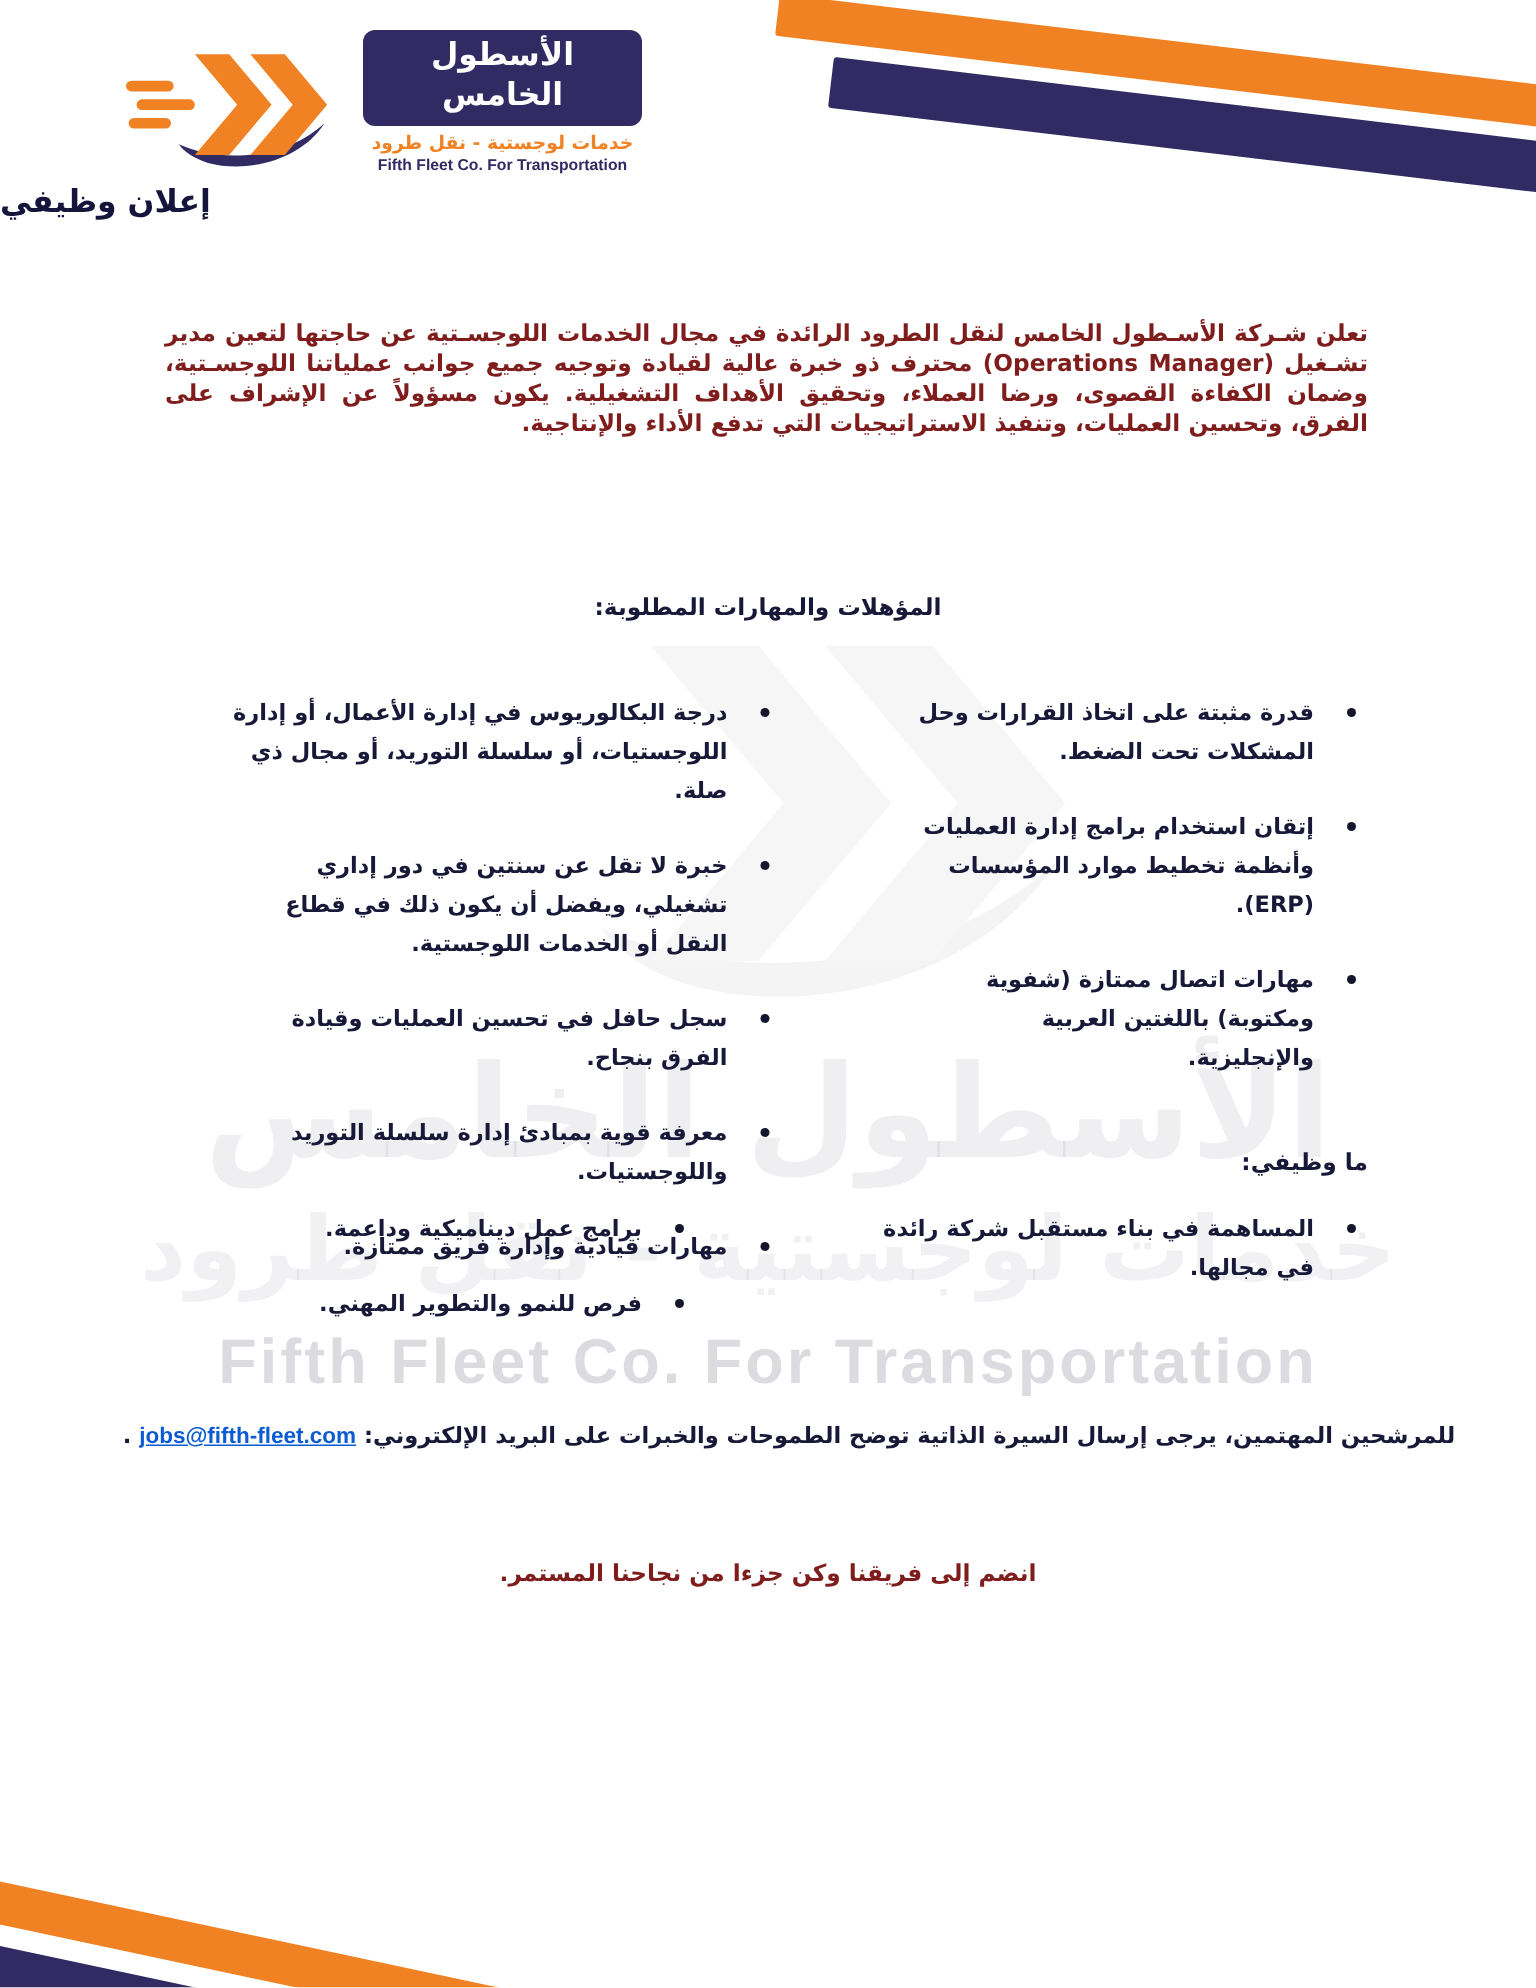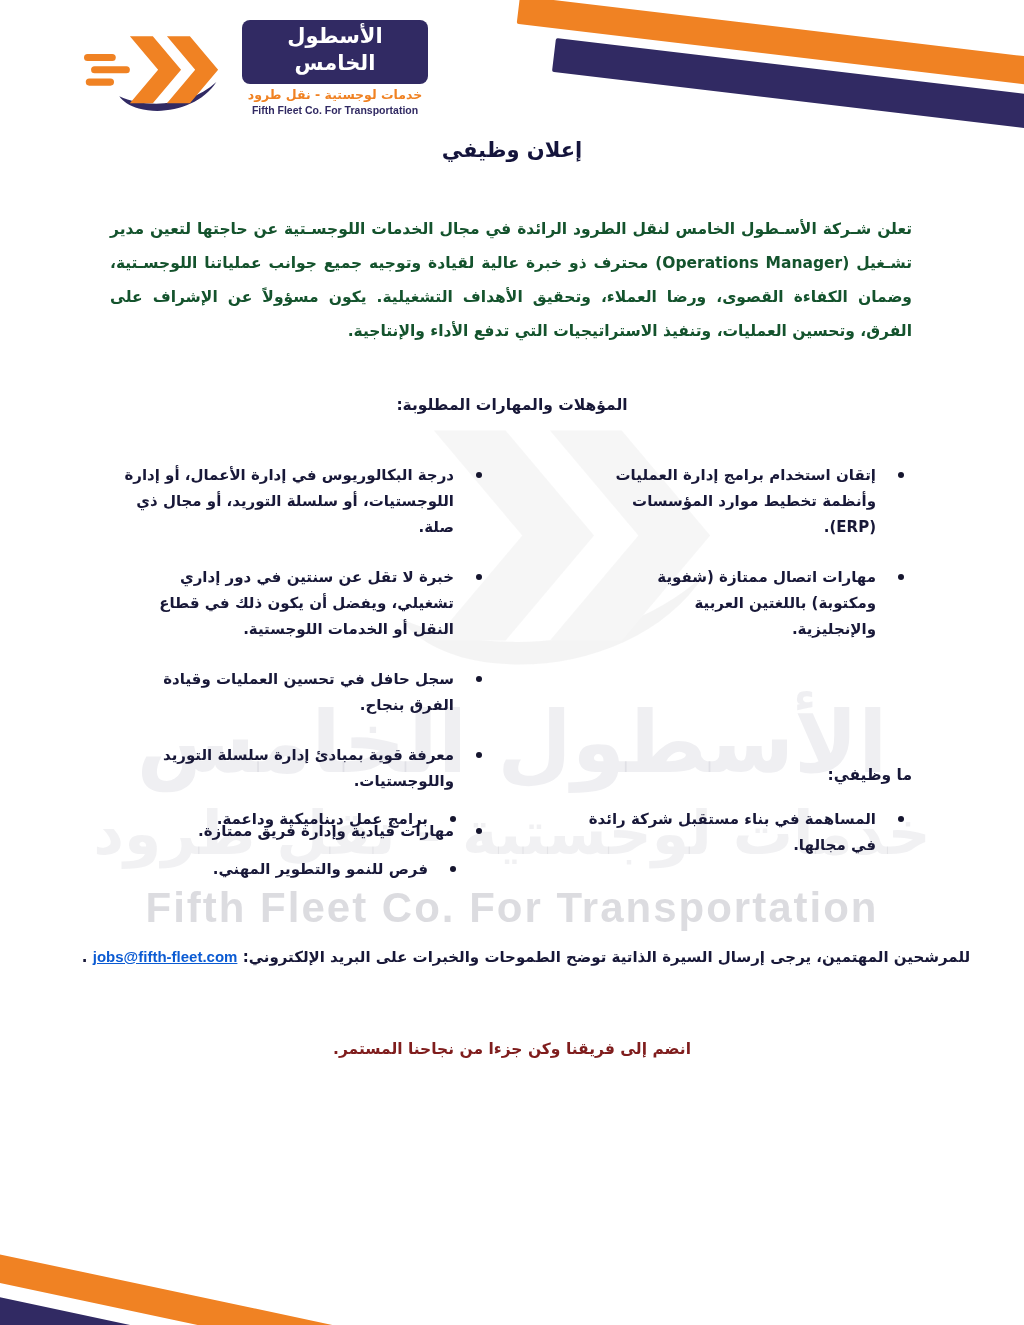--- a/index.html
+++ b/index.html
@@ -23,30 +23,30 @@
 
   
   .logo{position:absolute;left:84px;top:20px;display:flex;align-items:center;gap:8px;z-index:2;}
   .logo-text{width:186px;text-align:center;}
   .logo-ar-box{background:#312a63;color:#fff;border-radius:8px;padding:3px 8px 6px;font-size:21px;font-weight:700;direction:rtl;line-height:1.3;}
   .logo-tagline{color:#f08223;font-size:12.5px;font-weight:700;direction:rtl;margin-top:3px;}
   .logo-en{color:#312a63;font-size:10.5px;font-weight:700;font-family:"Liberation Sans",sans-serif;margin-top:2px;}
 
   
   .content{position:absolute;inset:0;z-index:1;}
-  .title{position:absolute;top:122px;left:0;right:0;margin:16px;text-align:center;font-size:21px;font-weight:700;color:#14143c;direction:rtl;}
-  .intro{position:absolute;top:212px;right:112px;left:110px;margin:0;direction:rtl;text-align:justify;font-size:15.5px;font-weight:700;line-height:34px;color:#14532d;}
+  .title{position:absolute;top:122px;left:0;right:0;margin:0;text-align:left;font-size:21px;font-weight:700;color:#14143c;direction:rtl;}
+  .intro{position:absolute;top:212px;right:112px;left:110px;margin:0;direction:rtl;text-align:justify;font-size:15.5px;font-weight:700;line-height:20px;color:#7f1d1d;}
   .section-heading{position:absolute;top:380px;left:0;right:0;margin:16px;text-align:center;font-size:15.5px;font-weight:700;color:#181838;direction:rtl;}
   .offer-heading{position:absolute;top:766px;right:112px;margin:0;font-size:15.5px;font-weight:700;color:#181838;direction:rtl;}
 
   ul.bullets{list-style:none;margin:0;padding:0;direction:rtl;position:absolute;}
   ul.bullets li{position:relative;padding-right:36px;margin-bottom:24px;font-size:15px;font-weight:700;line-height:26px;color:#181838;}
   ul.bullets .dot{position:absolute;right:8px;top:10px;width:6px;height:6px;border-radius:50%;background:#15152e;}
   .quals-right{top:462px;right:112px;width:306px;}
-  .quals-left{top:462px;right:534px;width:376px;}
+  .quals-left{top:462px;right:503px;width:376px;}
   .offer-right{top:806px;right:112px;width:344px;}
   .offer-right li,.offer-left li{margin-bottom:20px;}
   .offer-left{top:806px;right:560px;width:306px;}
 
   .contact{position:absolute;top:948px;left:0;right:0;margin:0;text-align:center;direction:rtl;font-size:15px;font-weight:700;color:#181838;padding-left:28px;}
   .contact a{color:#0b5bd3;text-decoration:underline;font-family:"Liberation Sans",sans-serif;direction:ltr;unicode-bidi:embed;}
   .closing{position:absolute;top:1040px;left:0;right:0;margin:0;text-align:center;direction:rtl;font-size:15.5px;font-weight:800;color:#7f1d1d;}
 </style>
 </head>
 <body>
@@ -89,20 +89,21 @@
       </div>
     </header>
 
     <h1 class="title">إعلان وظيفي</h1>
 
     <p class="intro">تعلن شـركة الأسـطول الخامس لنقل الطرود الرائدة في مجال الخدمات اللوجسـتية عن حاجتها لتعين مدير تشـغيل (Operations Manager) محترف ذو خبرة عالية لقيادة وتوجيه جميع جوانب عملياتنا اللوجسـتية، وضمان الكفاءة القصوى، ورضا العملاء، وتحقيق الأهداف التشغيلية. يكون مسؤولاً عن الإشراف على الفرق، وتحسين العمليات، وتنفيذ الاستراتيجيات التي تدفع الأداء والإنتاجية.</p>
 
     <h2 class="section-heading">المؤهلات والمهارات المطلوبة:</h2>
 
     <ul class="bullets quals-right">
+        <li><span class="dot"></span><span class="li-text">قدرة مثبتة على اتخاذ القرارات وحل المشكلات تحت الضغط.</span></li>
         <li><span class="dot"></span><span class="li-text">إتقان استخدام برامج إدارة العمليات وأنظمة تخطيط موارد المؤسسات (ERP).</span></li>
         <li><span class="dot"></span><span class="li-text">مهارات اتصال ممتازة (شفوية ومكتوبة) باللغتين العربية والإنجليزية.</span></li>
       </ul>
 
     <ul class="bullets quals-left">
         <li><span class="dot"></span><span class="li-text">درجة البكالوريوس في إدارة الأعمال، أو إدارة اللوجستيات، أو سلسلة التوريد، أو مجال ذي صلة.</span></li>
         <li><span class="dot"></span><span class="li-text">خبرة لا تقل عن سنتين في دور إداري تشغيلي، ويفضل أن يكون ذلك في قطاع النقل أو الخدمات اللوجستية.</span></li>
         <li><span class="dot"></span><span class="li-text">سجل حافل في تحسين العمليات وقيادة الفرق بنجاح.</span></li>
         <li><span class="dot"></span><span class="li-text">معرفة قوية بمبادئ إدارة سلسلة التوريد واللوجستيات.</span></li>
         <li><span class="dot"></span><span class="li-text">مهارات قيادية وإدارة فريق ممتازة.</span></li>

